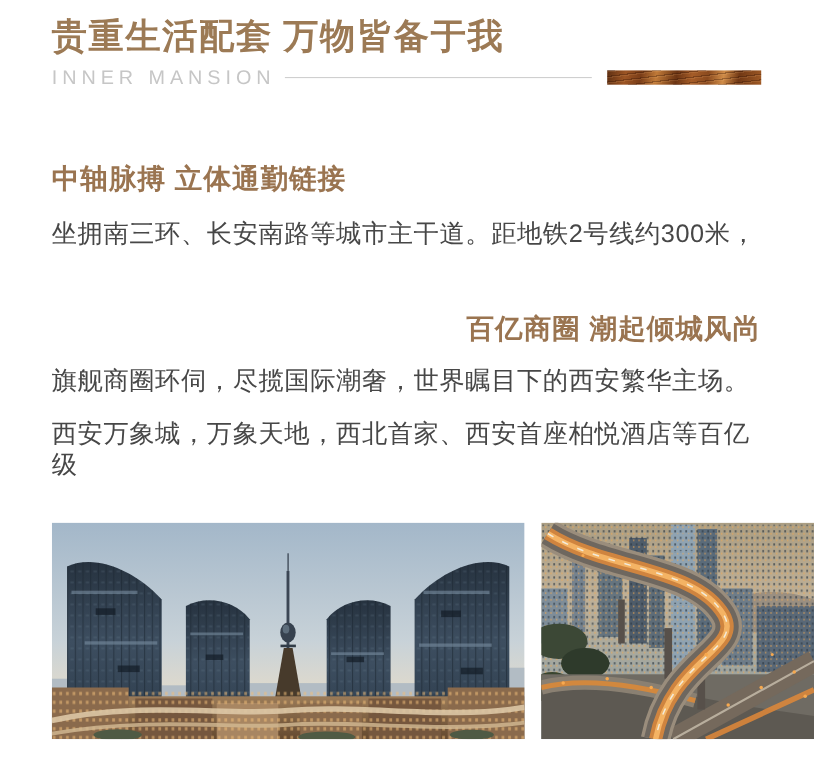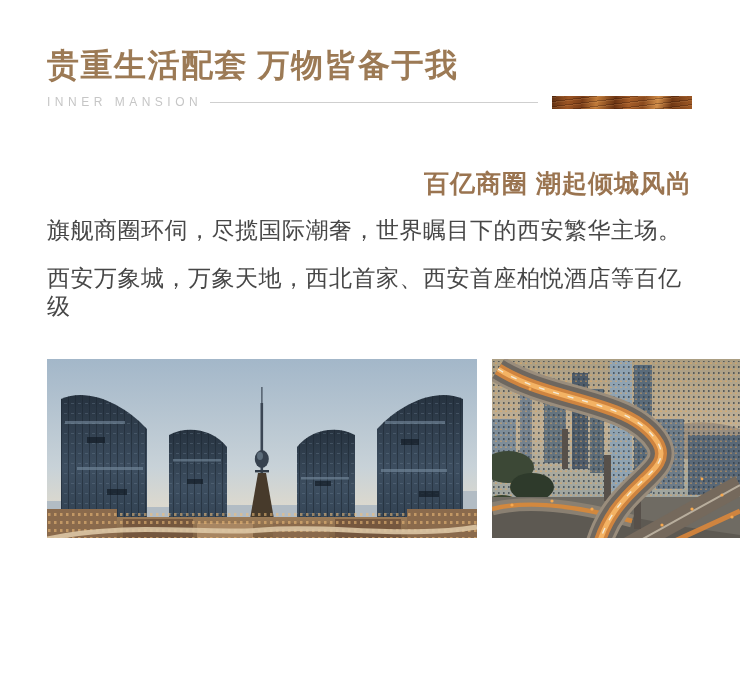--- a/index.html
+++ b/index.html
@@ -1,40 +1,39 @@
 <!DOCTYPE html>
 <html><head>
 <meta charset="utf-8">
 <style>
   html,body{margin:0;padding:0;background:#ffffff;}
   .page{
     position:relative;
-    width:740px;height:506px;
+    width:740px;height:689px;
     background:#ffffff;
     overflow:hidden;
     font-family:"Liberation Sans",sans-serif;
-    margin-top:32px;
   }
   .content{padding:0 48px 0 47px;}
 
   
   .title{
     margin:0;padding-top:14px;
     font-family:"Liberation Serif","DejaVu Serif",serif;
     font-weight:bold;
     font-size:32px;line-height:38px;
     letter-spacing:1.5px;
     color:#9c7a55;
   }
   .sub-row{
     display:flex;align-items:center;
     margin-top:10px;height:16px;
   }
   .eyebrow{
-    font-size:12px;
+    font-size:18px;
     letter-spacing:4.5px;
     color:#c6c6c6;
     white-space:nowrap;
   }
   .rule{
     flex:1;height:0;
     border-top:1px solid #cfcfcf;
     margin-left:8px;
   }
   .wood-bar{
@@ -86,20 +85,22 @@
     <header>
       <h1 class="title">贵重生活配套 万物皆备于我</h1>
       <div class="sub-row">
         <span class="eyebrow">INNER MANSION</span>
         <span class="rule"></span>
         <span class="wood-bar"></span>
       </div>
     </header>
 
     <section id="section-transport">
+      <h2 class="section-heading">中轴脉搏 立体通勤链接</h2>
+      <p class="body-line first">坐拥南三环、长安南路等城市主干道。距地铁2号线约300米，</p>
     </section>
 
     <section id="section-business">
       <h2 class="section-heading">百亿商圈 潮起倾城风尚</h2>
       <p class="body-line">旗舰商圈环伺，尽揽国际潮奢，世界瞩目下的西安繁华主场。</p>
       <p class="body-line first">西安万象城，万象天地，西北首家、西安首座柏悦酒店等百亿级</p>
     </section>
 
   </div>
 

